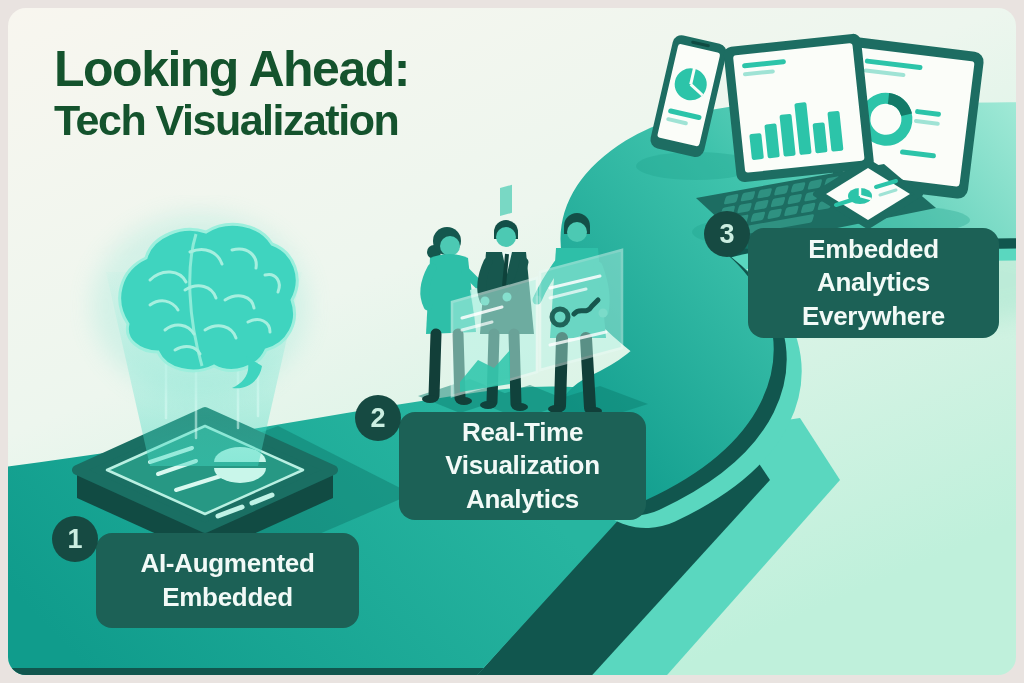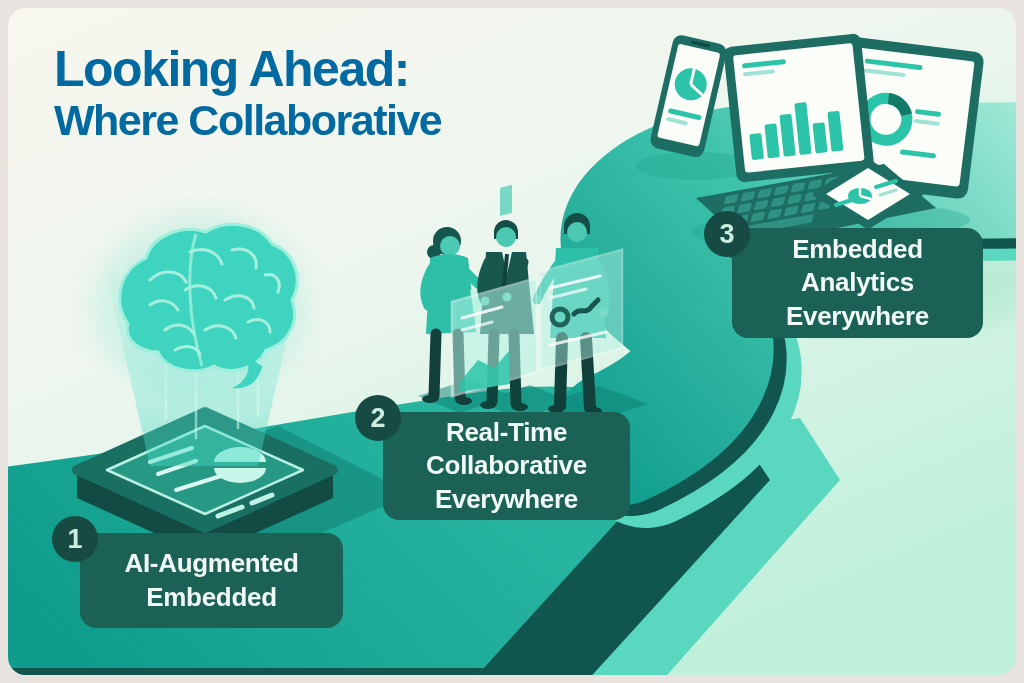--- a/index.html
+++ b/index.html
@@ -1,28 +1,28 @@
 <!DOCTYPE html>
 <html><head>
 <meta charset="utf-8">
 <style>
   html,body{margin:0;padding:0;background:#e9e3e0;width:1024px;height:683px;overflow:hidden;
             font-family:"Liberation Sans",sans-serif;}
   .stage{position:relative;width:1024px;height:683px;}
   .stage > svg{position:absolute;left:0;top:0;}
 
-  .title{position:absolute;left:54px;top:42px;color:#0369a1;font-weight:700;letter-spacing:-1.5px;}
+  .title{position:absolute;left:54px;top:42px;color:#14532d;font-weight:700;letter-spacing:-1.5px;}
   .title .t1{font-size:50px;line-height:1.08;}
   .title .t2,.title .t3{font-size:43px;line-height:1.13;}
 
   .milestone{position:absolute;}
   .label-box{width:100%;height:100%;background:#1c6156;border-radius:16px;
              display:flex;align-items:center;justify-content:center;text-align:center;
              color:#f2faf7;font-weight:700;font-size:26px;line-height:1.28;
-             letter-spacing:-0.3px;padding:6px 12px;box-sizing:border-box;}
+             letter-spacing:-0.3px;padding:6px 12px;box-sizing:border-box;margin-left:16px;}
   .badge{position:absolute;left:-28px;top:-17px;width:46px;height:46px;border-radius:50%;
          background:#164a42;color:#cbeee1;font-weight:700;font-size:27px;
          display:flex;align-items:center;justify-content:center;}
   .m1{left:80px;top:533px;width:263px;height:95px;}
   .m2{left:383px;top:412px;width:247px;height:108px;}
   .m3{left:732px;top:228px;width:251px;height:110px;}
 </style>
 </head>
 <body>
 
@@ -283,31 +283,31 @@
         <path d="M 12,1 l 16,-5" stroke="#9fe3d5" stroke-width="3" stroke-linecap="round" fill="none"></path>
         <path d="M -32,11 l 22,-7" stroke="#2cc4a9" stroke-width="4" stroke-linecap="round" fill="none"></path>
       </g>
     </g>
 
   </g>
 </svg>
 
 <header class="title">
   <div class="t1">Looking Ahead:</div>
-  <div class="t2">Where Collaborative</div>
+  <div class="t2">Tech Visualization</div>
 </header>
 
 <div class="milestone m1">
   <div class="badge">1</div>
   <div class="label-box">AI-Augmented Embedded</div>
 </div>
 
 <div class="milestone m2">
   <div class="badge">2</div>
-  <div class="label-box">Real-Time Collaborative Everywhere</div>
+  <div class="label-box">Real-Time Visualization Analytics</div>
 </div>
 
 <div class="milestone m3">
   <div class="badge">3</div>
   <div class="label-box">Embedded Analytics Everywhere</div>
 </div>
 
 </div>
 
 </body></html>

